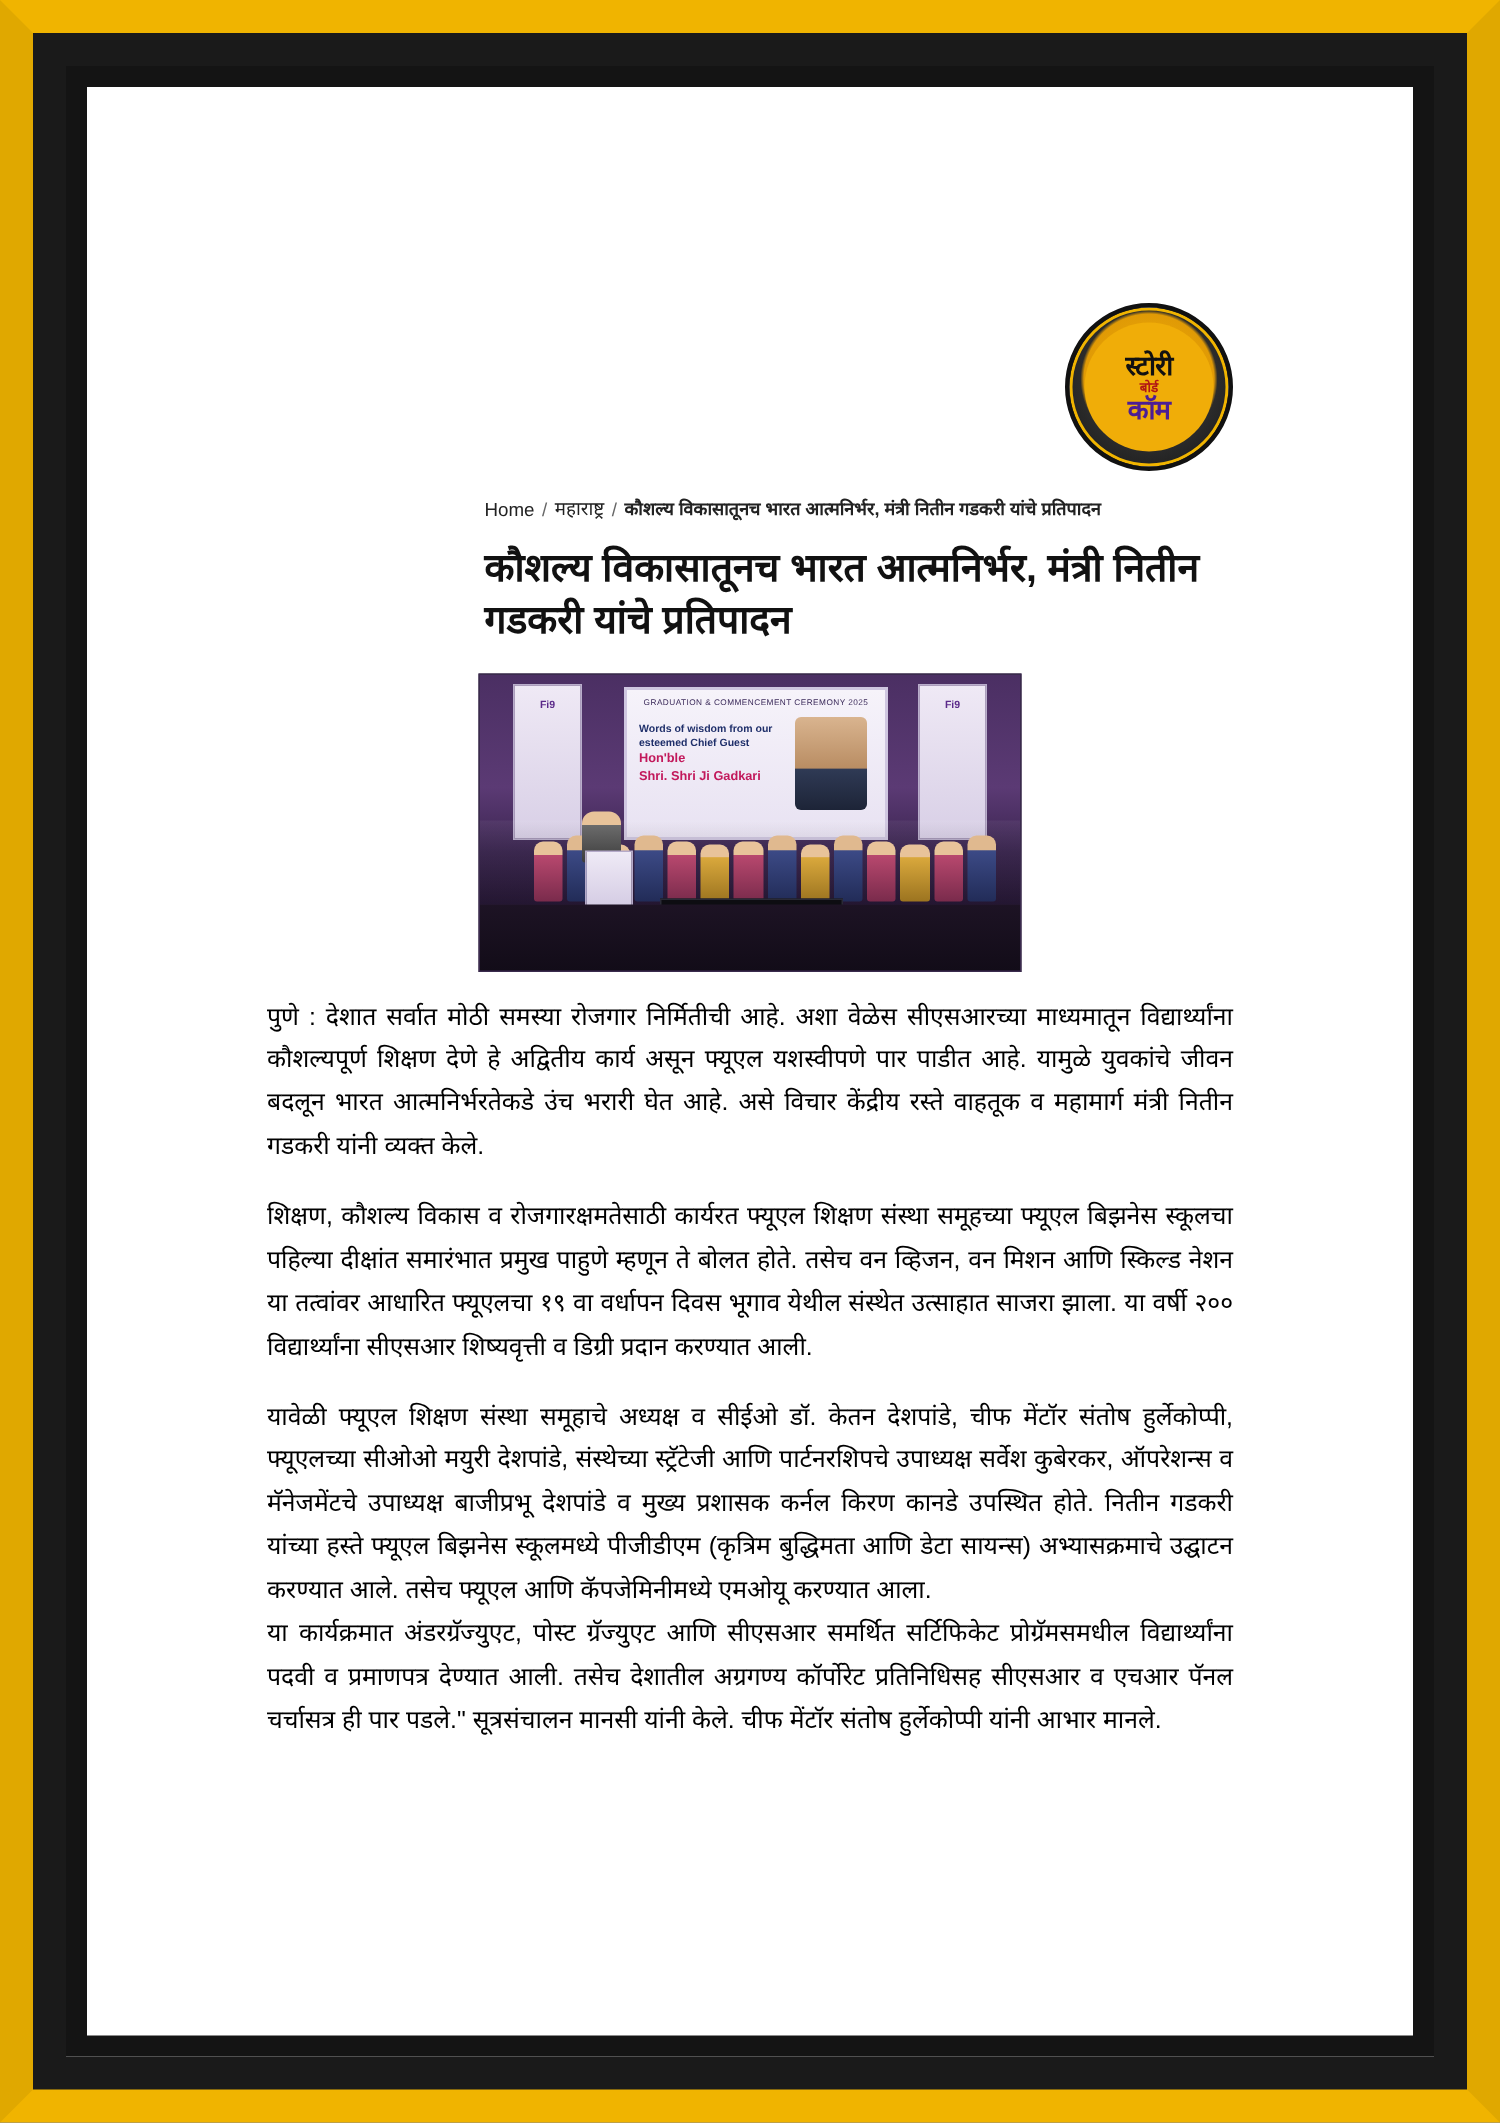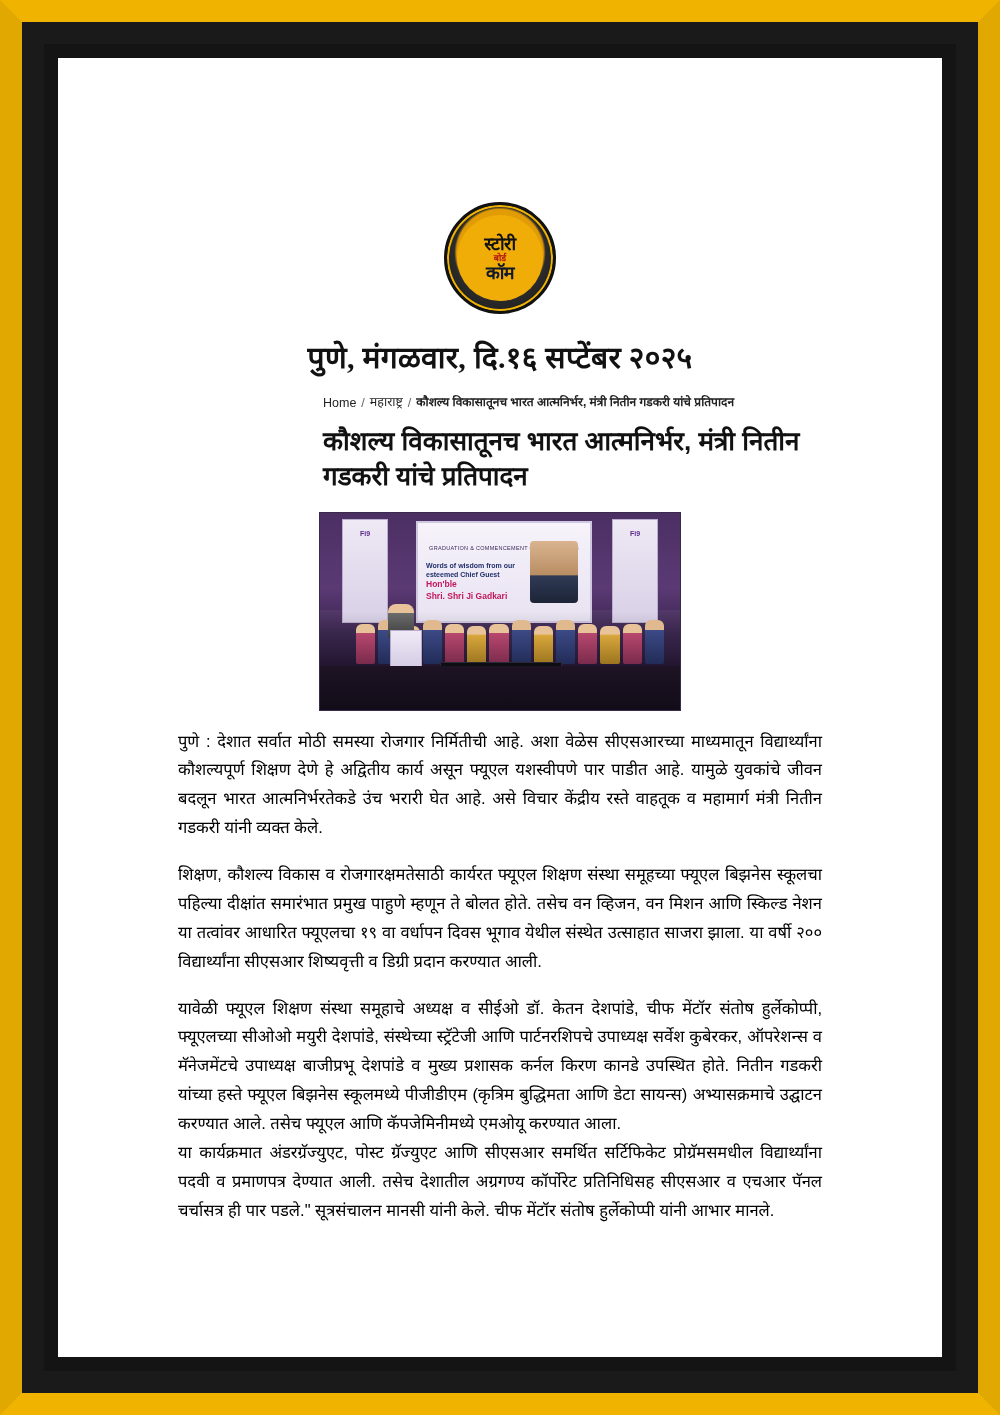--- a/index.html
+++ b/index.html
@@ -49,21 +49,21 @@
     right: 0;
     top: 0;
     bottom: 0;
     padding: 60px 84px 0 84px;
     box-sizing: border-box;
   }
 
   
   .logo-wrap {
     display: flex;
-    justify-content: center;
+    justify-content: flex-end;
     margin-top: 48px;
   }
   .logo {
     width: 106px;
     height: 106px;
     border-radius: 50%;
     background: radial-gradient(circle at 50% 45%, #f2b20c 0%, #e09a05 55%, #2b2b2b 58%, #141414 100%);
     border: 3px solid #111;
     display: flex;
     flex-direction: column;
@@ -91,21 +91,21 @@
   }
   .logo-line2 {
     font-size: 9px;
     font-weight: bold;
     color: #b11515;
     margin: 1px 0;
   }
   .logo-line3 {
     font-size: 18px;
     font-weight: bold;
-    color: #0f172a;
+    color: #4c1d95;
     letter-spacing: -0.5px;
   }
 
   
   .masthead-date {
     text-align: center;
     font-family: "Liberation Serif", serif;
     font-weight: bold;
     font-size: 30px;
     color: #111;
@@ -188,21 +188,21 @@
   .photo .banner-right { right: 22px; }
   .photo .screen {
     position: absolute;
     left: 96px;
     top: 8px;
     width: 176px;
     height: 102px;
     background: linear-gradient(180deg, #f6f3fa 0%, #e8e2f2 100%);
     border: 2px solid #cfc6e0;
     box-sizing: border-box;
-    padding: 22px 8px;
+    padding: 6px 8px;
   }
   .photo .screen .scr-title {
     font-size: 5.5px;
     color: #3b2a5a;
     text-align: center;
     letter-spacing: 0.3px;
   }
   .photo .screen .scr-body {
     margin-top: 10px;
     width: 96px;
@@ -320,21 +320,20 @@
         <div class="logo-wrap">
           <div class="logo">
             <div class="logo-disc">
               <span class="logo-line1">स्टोरी</span>
               <span class="logo-line2">बोर्ड</span>
               <span class="logo-line3">कॉम</span>
             </div>
           </div>
         </div>
 
-        <div class="masthead-date">पुणे, मंगळवार, दि.१६ सप्टेंबर २०२५</div>
 
         <div class="breadcrumb">
           <span class="crumb link">Home</span>
           <span class="sep">/</span>
           <span class="crumb link">महाराष्ट्र</span>
           <span class="sep">/</span>
           <span class="crumb current">कौशल्य विकासातूनच भारत आत्मनिर्भर, मंत्री नितीन गडकरी यांचे प्रतिपादन</span>
         </div>
 
         <h1 class="headline">कौशल्य विकासातूनच भारत आत्मनिर्भर, मंत्री नितीन गडकरी यांचे प्रतिपादन</h1>

